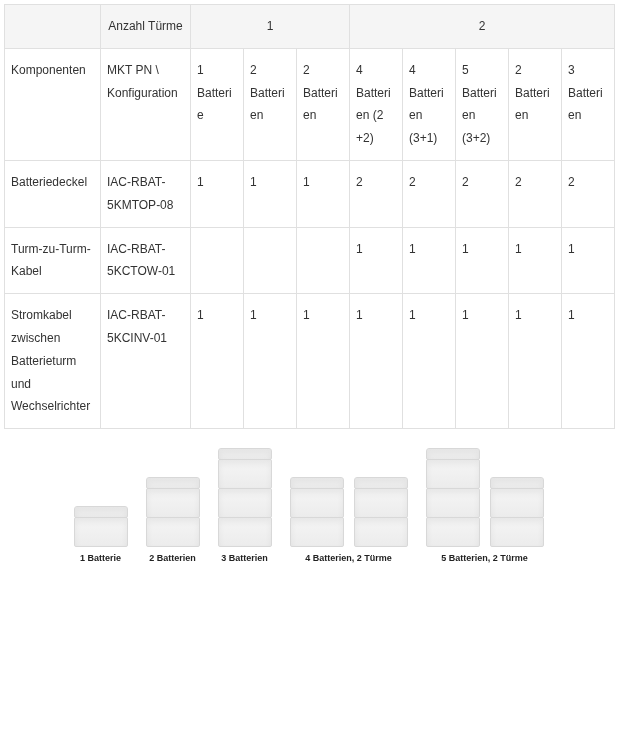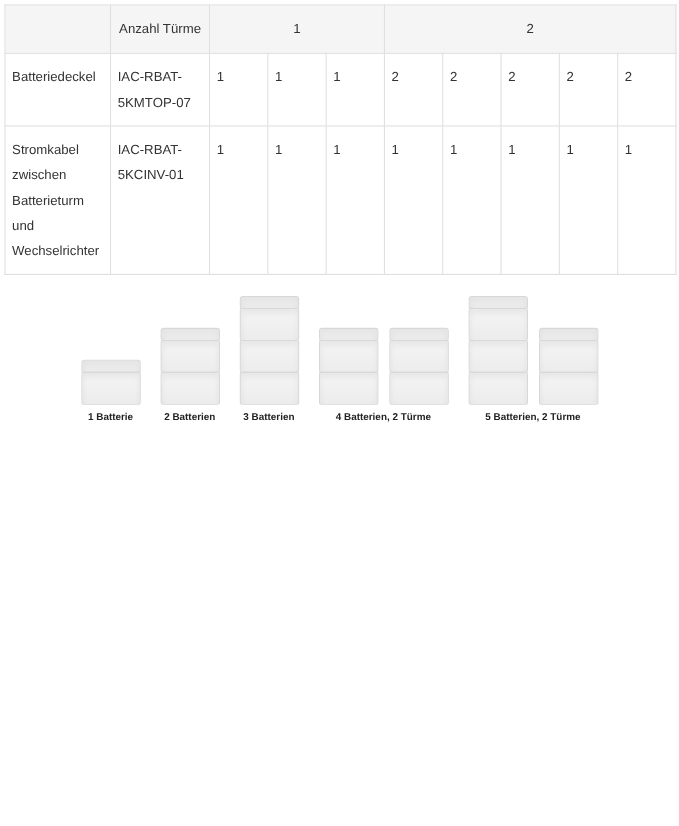--- a/index.html
+++ b/index.html
@@ -105,36 +105,60 @@
   </colgroup>
   <thead>
     <tr>
       <th></th>
       <th>Anzahl Türme</th>
       <th colspan="3">1</th>
       <th colspan="5">2</th>
     </tr>
   </thead>
   <tbody>
+    <tr>
+      <td>Komponenten</td>
+      <td>MKT PN \ Konfiguration</td>
+      <td>1 Batterie</td>
+      <td>2 Batterien</td>
+      <td>2 Batterien</td>
+      <td>4 Batterien (2 +2)</td>
+      <td>4 Batterien (3+1)</td>
+      <td>5 Batterien (3+2)</td>
+      <td>2 Batterien</td>
+      <td>3 Batterien</td>
+    </tr>
 
 
     <tr>
       <td>Batteriedeckel</td>
-      <td>IAC-RBAT-5KMTOP-07</td>
-      <td>1</td>
-      <td>1</td>
-      <td>1</td>
-      <td>2</td>
-      <td>2</td>
-      <td>2</td>
-      <td>2</td>
-      <td>2</td>
-    </tr>
-
-
+      <td>IAC-RBAT-5KMTOP-08</td>
+      <td>1</td>
+      <td>1</td>
+      <td>1</td>
+      <td>2</td>
+      <td>2</td>
+      <td>2</td>
+      <td>2</td>
+      <td>2</td>
+    </tr>
+
+
+    <tr>
+      <td>Turm-zu-Turm-Kabel</td>
+      <td>IAC-RBAT-5KCTOW-01</td>
+      <td></td>
+      <td></td>
+      <td></td>
+      <td>1</td>
+      <td>1</td>
+      <td>1</td>
+      <td>1</td>
+      <td>1</td>
+    </tr>
 
     <tr>
       <td>Stromkabel zwischen Batterieturm und Wechselrichter</td>
       <td>IAC-RBAT-5KCINV-01</td>
       <td>1</td>
       <td>1</td>
       <td>1</td>
       <td>1</td>
       <td>1</td>
       <td>1</td>

